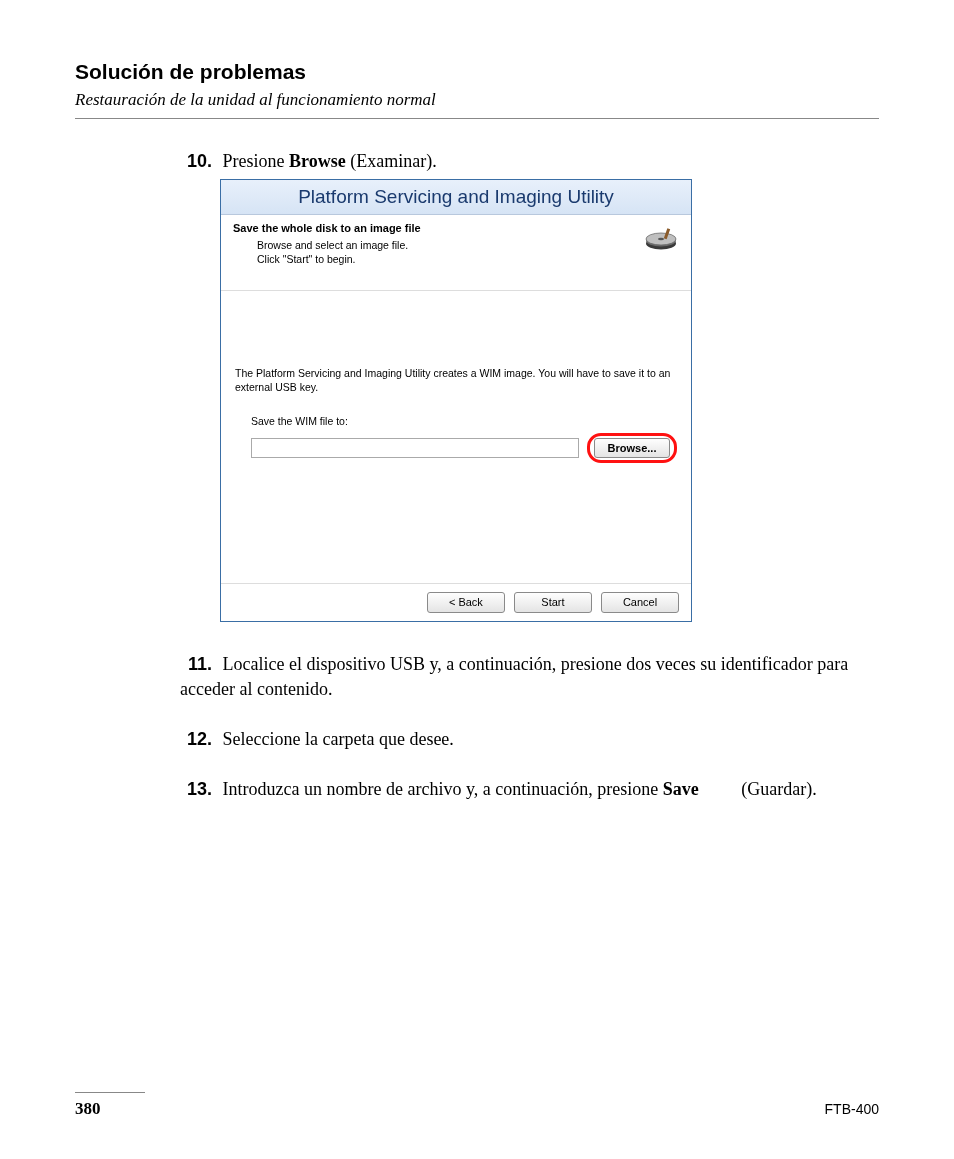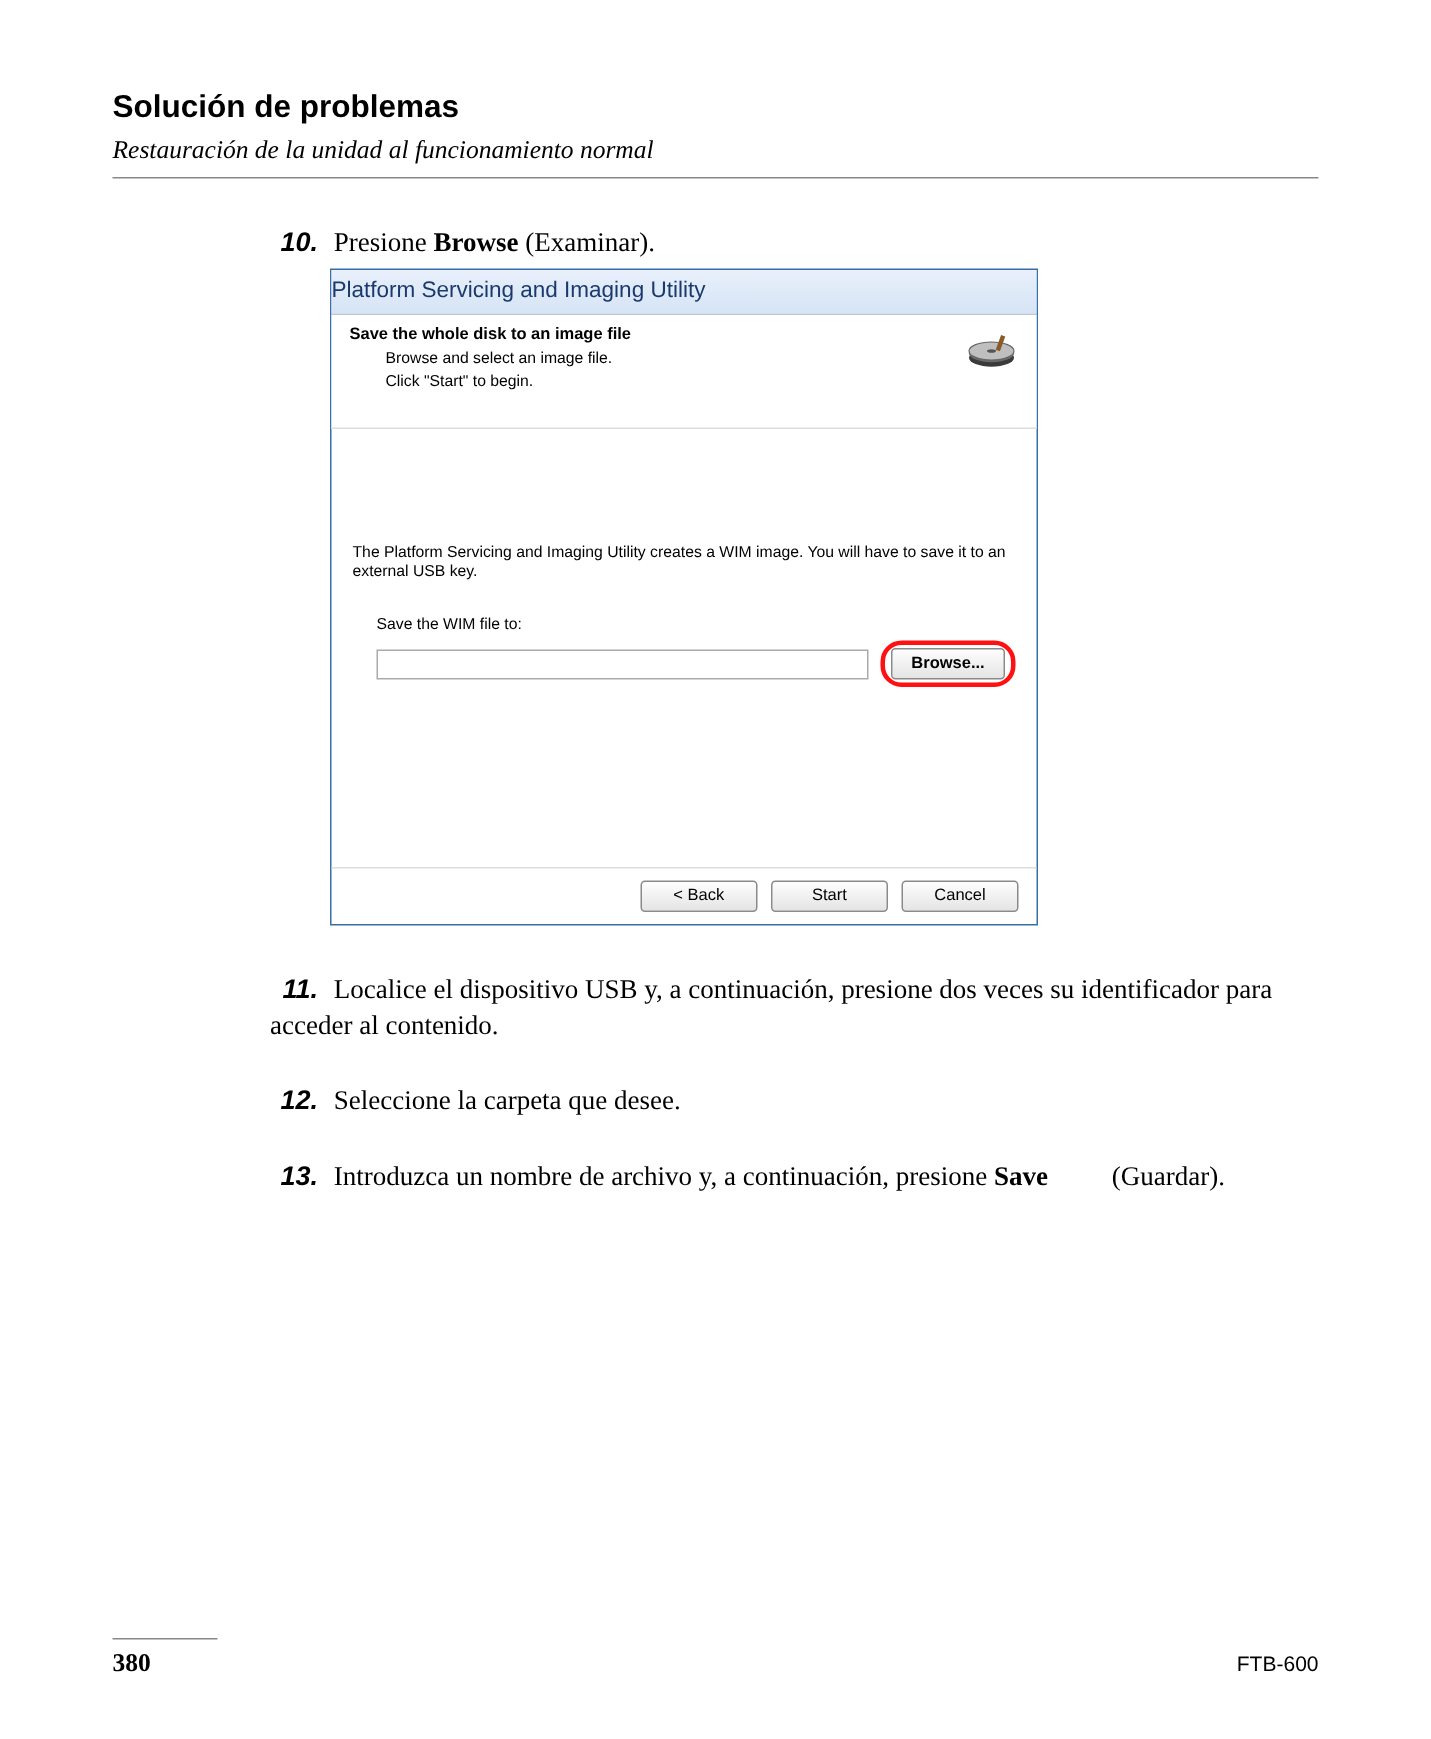--- a/index.html
+++ b/index.html
@@ -28,21 +28,20 @@
   }
   .steps{
     margin-left:105px;
     font-size:18px;
     line-height:1.35;
   }
   .step{margin-bottom:26px;}
   .step-num{
     font-family:"Segoe UI", Arial, sans-serif;
     font-weight:700;
-    font-style:italic;
     display:inline-block;
     width:32px;
     text-align:right;
     margin-right:6px;
   }
   .step-body{display:inline;}
   .step-cont{margin-left:38px;display:block;}
   b.sans{font-family:inherit;font-weight:700;}
 
   
@@ -51,23 +50,23 @@
     margin:6px 0 30px 40px;
     border:1px solid #3a6ea5;
     background:#fff;
     font-family:Tahoma, Arial, sans-serif;
     font-size:11px;
     color:#000;
   }
   .dialog-title{
     background:linear-gradient(#e8f0fb,#d6e4f5);
     border-bottom:1px solid #b8c8dd;
-    text-align:left;
+    text-align:center;
     padding:4px 0;
-    font-size:15px;
+    font-size:19px;
     color:#1a3a6e;
   }
   .dialog-head{
     display:flex;
     justify-content:space-between;
     padding:6px 12px 24px 12px;
     border-bottom:1px solid #ddd;
     background:#fff;
   }
   .dialog-head-left{flex:1;}
@@ -194,17 +193,17 @@
         <span>Introduzca un nombre de archivo y, a continuación, presione </span><b class="sans">Save</b><span class="step-cont" style="display:inline;"> (Guardar).</span>
       </span>
     </div>
 
   </div>
 
   <div class="page-footer">
     <hr class="foot-rule">
     <div class="foot-row">
       <span class="page-num">380</span>
-      <span class="model">FTB-600</span>
+      <span class="model">FTB-400</span>
     </div>
   </div>
 
 </div>
 
 </body></html>

